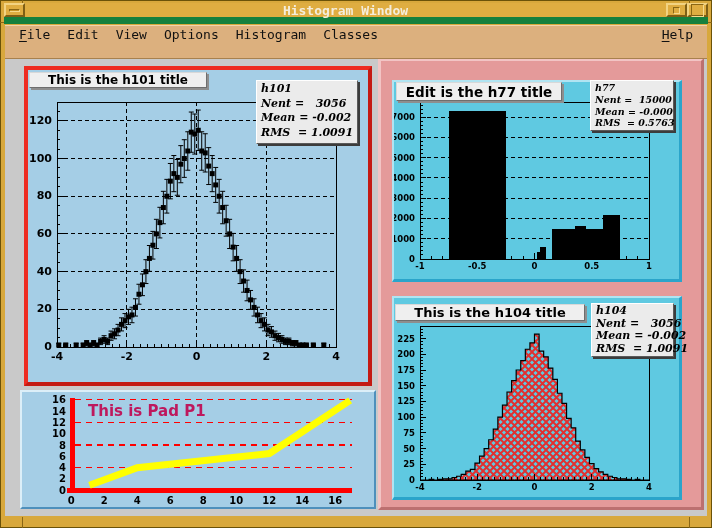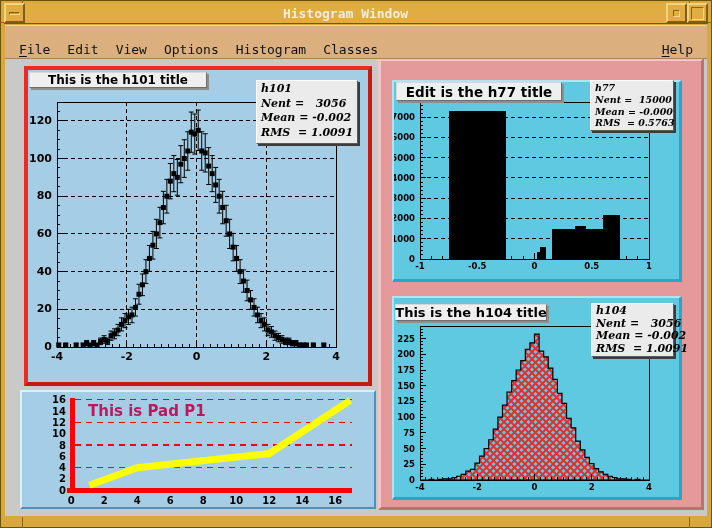--- a/index.html
+++ b/index.html
@@ -1,28 +1,28 @@
 <!DOCTYPE html>
 <html><head>
 <meta charset="utf-8">
 <style>
 *{box-sizing:border-box}
 body{margin:0;background:#808080}
 .screen{position:relative;width:712px;height:528px;background:#D8A83C;overflow:hidden;font-family:"DejaVu Sans",sans-serif}
 .outer-edge{position:absolute;inset:0;border:1px solid #6B5208;pointer-events:none;z-index:50}
 .notch{position:absolute;background:#8A6614;z-index:51}
 
-.titlebar{position:absolute;left:4px;top:3px;right:4px;height:21px;background:#DFAD41;border-bottom:1px solid #15803d;display:flex;align-items:stretch}
+.titlebar{position:absolute;left:4px;top:3px;right:4px;height:21px;background:#DFAD41;border-bottom:7px solid #15803d;display:flex;align-items:stretch}
 .wmbtn{width:21px;background:#DFAD41;border-top:2px solid #F2D382;border-left:2px solid #F2D382;border-bottom:2px solid #7E5E14;border-right:2px solid #7E5E14;display:flex;align-items:center;justify-content:center}
 .dash{width:11px;height:3px;background:#C89628;border-top:1px solid #8A6614;border-left:1px solid #8A6614;border-bottom:1px solid #F6DA8C;border-right:1px solid #F6DA8C}
 .sqS{width:7px;height:7px;border:1px solid #8A6614;border-bottom-color:#F6DA8C;border-right-color:#F6DA8C}
 .sqL{width:13px;height:13px;border:1px solid #8A6614;border-bottom-color:#F6DA8C;border-right-color:#F6DA8C}
 .tb-title{flex:1;display:flex;align-items:center;justify-content:center;font:bold 13px "DejaVu Sans Mono",monospace;color:#F4EDDC}
 
-.menubar{position:absolute;left:5px;top:25px;width:702px;height:24px;background:#DCB07E;border-top:1px solid #F0D4AC;border-bottom:1px solid #A8814E;display:flex;align-items:flex-start;gap:17px;padding:16px 14px;font:13px "DejaVu Sans Mono",monospace;color:#111;z-index:5}
+.menubar{position:absolute;left:5px;top:25px;width:702px;height:24px;background:#DCB07E;border-top:1px solid #F0D4AC;border-bottom:1px solid #A8814E;display:flex;align-items:flex-end;gap:17px;padding:16px 14px;font:13px "DejaVu Sans Mono",monospace;color:#111;z-index:5}
 .mi{cursor:default;white-space:nowrap}
 .mi u{text-underline-offset:2px}
 .help-item{margin-left:auto}
 .mb-sep{position:absolute;left:5px;top:49px;width:702px;height:3px;background:#5A4A52}
 
 .canvas{position:absolute;left:5px;top:52px;width:702px;height:464px;background:#C9C9C9}
 .pad{position:absolute}
 .bevel{position:absolute;inset:0;pointer-events:none;z-index:3}
 .pad-h101{left:19px;top:14px;width:348px;height:320px;background:#A5CEE6}
 .pad-h101>.bevel{border:4px solid #EE2B20;border-right-color:#C41A12;border-bottom-color:#C41A12}
@@ -32,21 +32,21 @@
 .panel-pink>.bevel{border:3px solid #F2C4C4;border-right-color:#BC7070;border-bottom-color:#BC7070}
 .pad-cyan{background:#5FC9E1}
 .pad-cyan>.bevel{border-top:2px solid #B0E4F2;border-left:2px solid #B0E4F2;border-bottom:3px solid #2BA4CA;border-right:3px solid #2BA4CA}
 .pad-h77{left:14px;top:22px;width:290px;height:202px}
 .pad-h104{left:14px;top:238px;width:290px;height:204px}
 svg.plot{position:absolute;inset:0;width:100%;height:100%;z-index:1}
 
 .ptitle{position:absolute;z-index:4;background:#EFEFEF;border:1px solid #D8D8D8;border-right-color:#6E6E6E;border-bottom-color:#6E6E6E;box-shadow:2px 2px 0 #8E8E8E;display:flex;align-items:center;justify-content:center;font-weight:bold;color:#000;white-space:nowrap;font-family:"DejaVu Sans",sans-serif}
 .t-h101{left:5px;top:6px;width:178px;height:16px;font-size:12px}
 .t-h77{left:4px;top:2px;width:166px;height:19px;font-size:13.5px}
-.t-h104{left:3px;top:8px;width:152px;height:17px;font-size:13px}
+.t-h104{left:3px;top:8px;width:190px;height:17px;font-size:13px}
 .statsbox{position:absolute;z-index:4;background:#EBEBEB;border:1px solid #FFFFFF;border-right-color:#5A5A5A;border-bottom-color:#5A5A5A;box-shadow:2px 2px 0 #3C3C3C;font-style:italic;font-weight:bold;font-family:"DejaVu Serif",serif;color:#000;padding:1px 4px}
 .statsbox div{white-space:pre}
 .s-h101{left:232px;top:14px;width:102px;height:64px;font-size:11px;line-height:14.5px}
 .s-h77{left:198px;top:0;width:84px;height:51px;font-size:9.5px;line-height:11.8px}
 .s-h104{left:199px;top:7px;width:83px;height:54px;font-size:11px;line-height:12.5px}
 .p1-title{position:absolute;left:68px;top:12px;z-index:4;font:bold 15px "DejaVu Sans",sans-serif;color:#be185d}
 </style>
 </head>
 <body>
 

